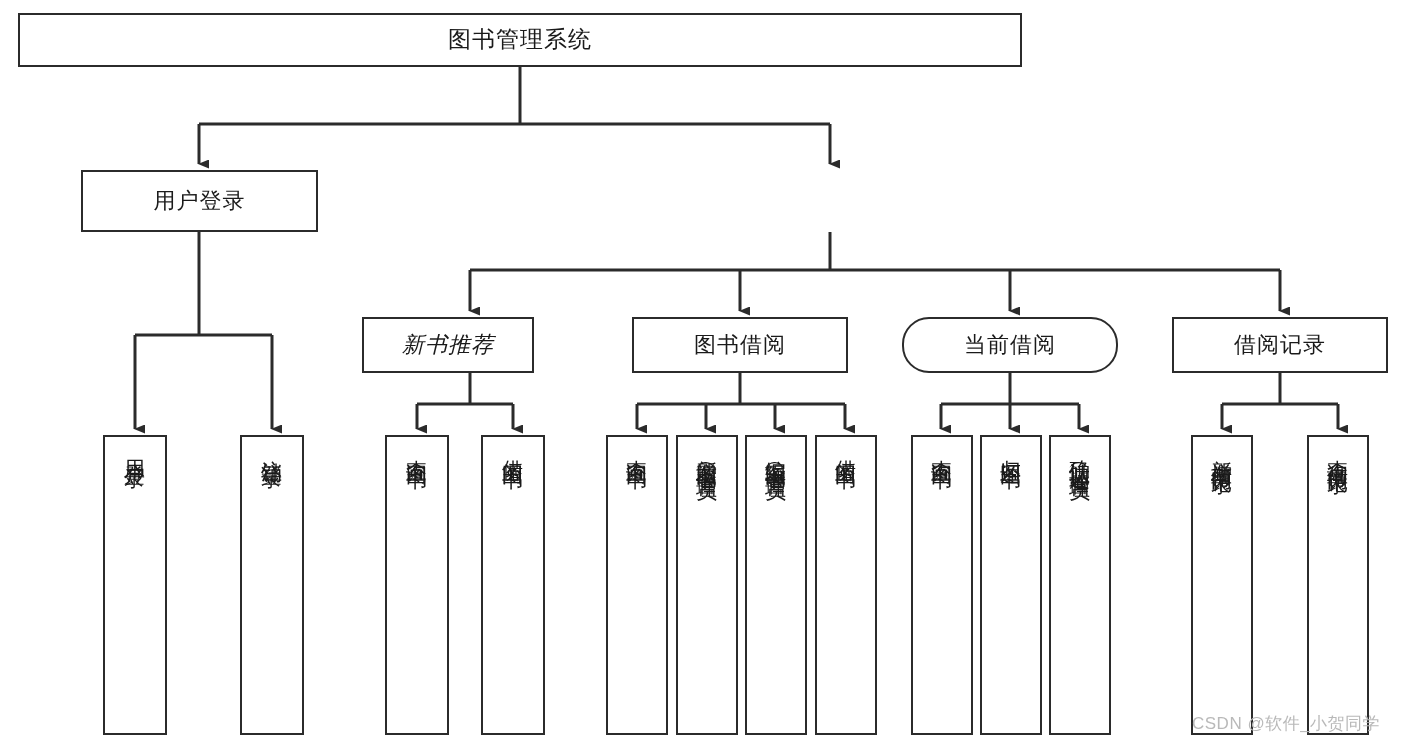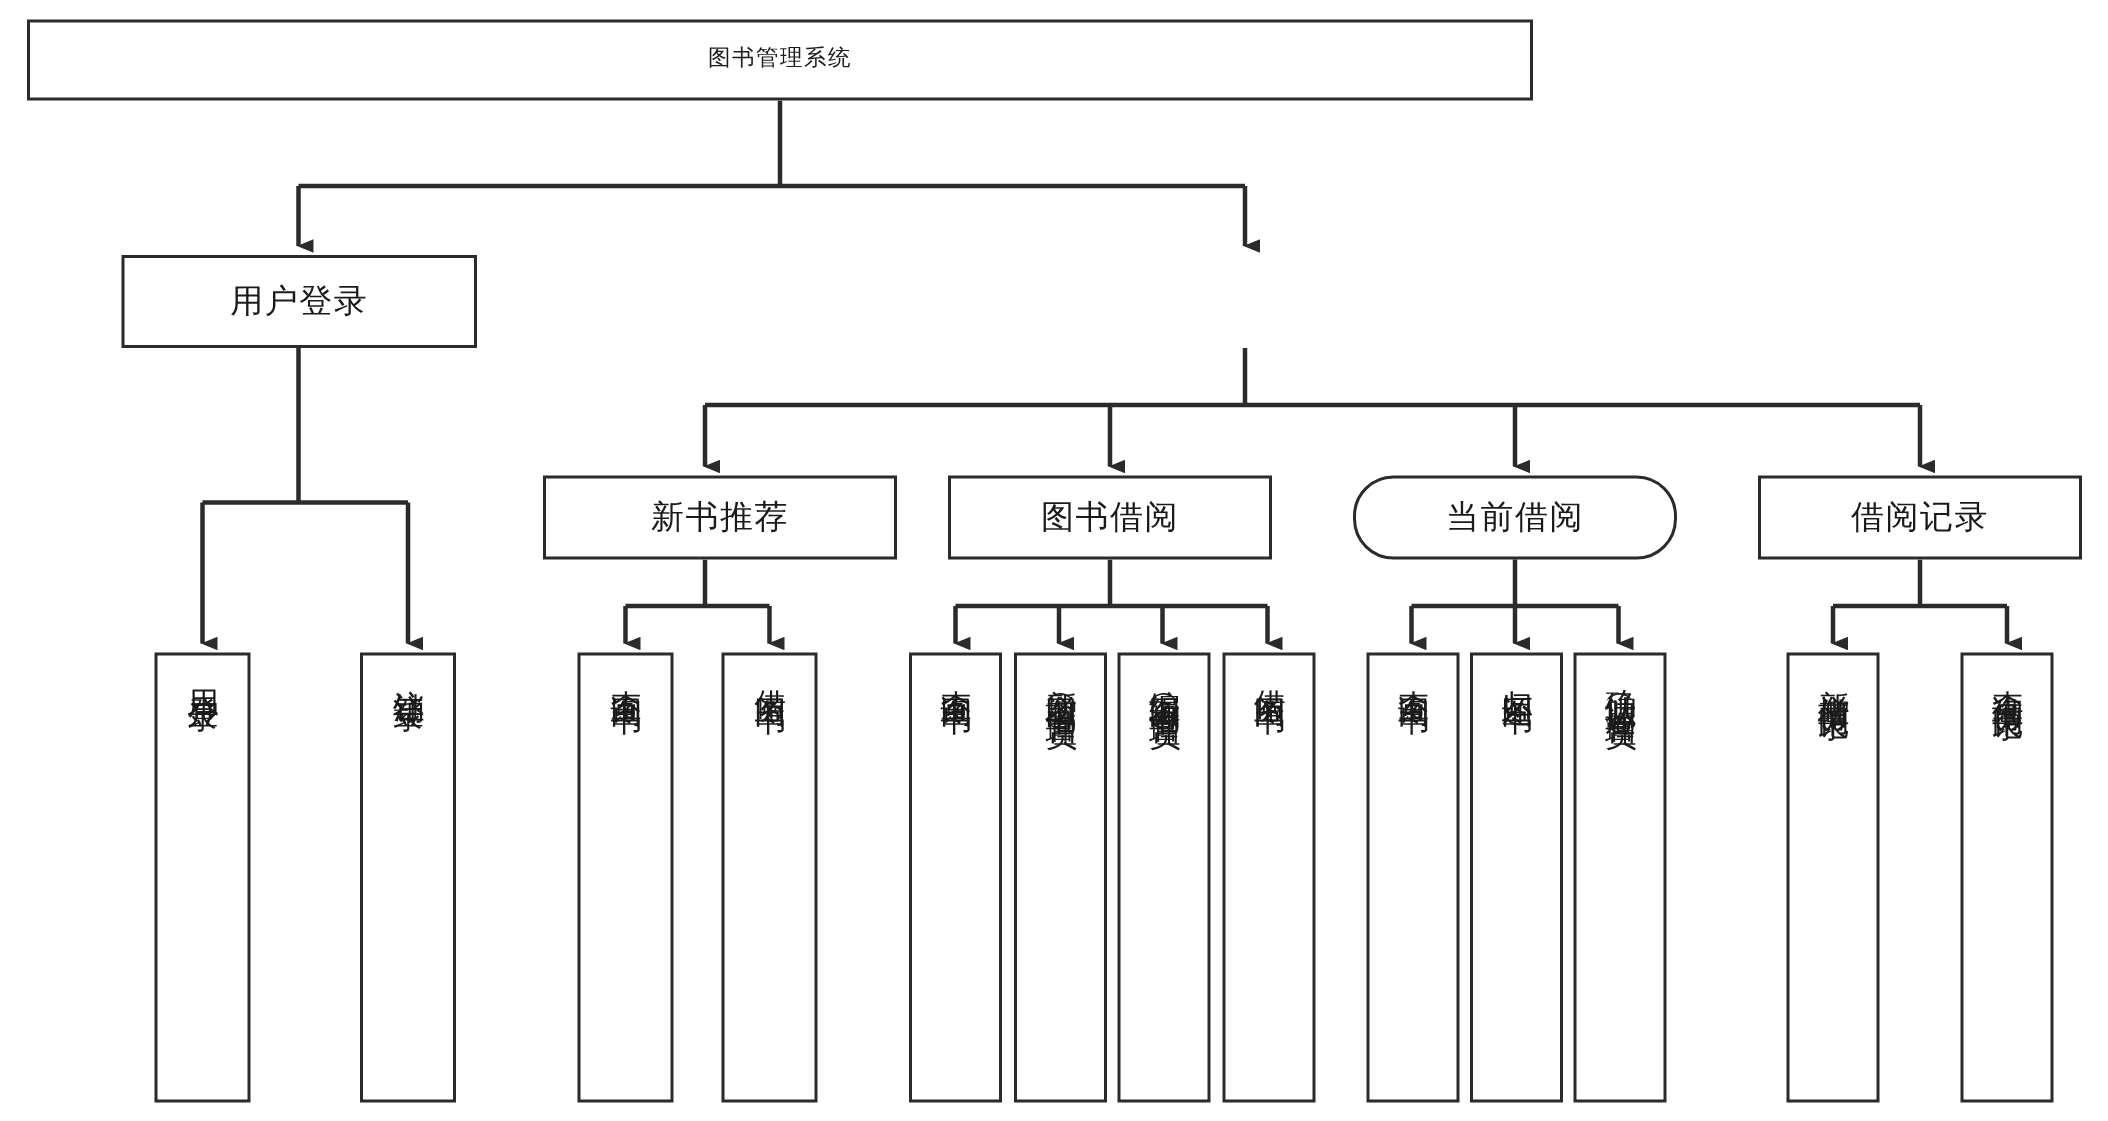--- a/index.html
+++ b/index.html
@@ -38,23 +38,22 @@
     text-align: center;
     line-height: 1.18;
     white-space: nowrap;
   }
   
   .node.horiz .node-label {
     font-size: 22px;
     letter-spacing: 1px;
   }
   .node.root .node-label {
-    font-size: 15px;
+    font-size: 23px;
     letter-spacing: 1px;
-    font-family: Liberation Mono, monospace;
   }
   
   .node.vert {
     align-items: flex-start;
     justify-content: center;
     padding-top: 6px;
   }
   .node.vert .node-label {
     writing-mode: vertical-rl;
     text-orientation: upright;
@@ -132,21 +131,21 @@
 
   <div class="node horiz root" style="left:18px; top:13px; width:1004px; height:54px;">
     <span class="node-label">图书管理系统</span>
   </div>
 
   <div class="node horiz" style="left:81px; top:170px; width:237px; height:62px;">
     <span class="node-label">用户登录</span>
   </div>
 
 
-  <div class="node horiz" style="left:362px; top:317px; width:236px; height:56px;">
+  <div class="node horiz" style="left:362px; top:317px; width:172px; height:56px;font-style:italic;">
     <span class="node-label">新书推荐</span>
   </div>
 
   <div class="node horiz" style="left:632px; top:317px; width:216px; height:56px;">
     <span class="node-label">图书借阅</span>
   </div>
 
   <div class="node horiz" style="left:902px; top:317px; width:216px; height:56px;border-radius:27px;">
     <span class="node-label">当前借阅</span>
   </div>
@@ -192,14 +191,15 @@
     <span class="node-label">确认归还（管理员）</span>
   </div>
 
   <div class="node vert" style="left:1191px; top:435px; width:62px; height:300px;">
     <span class="node-label">新增借阅记录</span>
   </div>
   <div class="node vert" style="left:1307px; top:435px; width:62px; height:300px;">
     <span class="node-label">查询借阅记录</span>
   </div>
 
+  <div class="watermark" style="left:1192px; top:712px;">CSDN @软件_小贺同学</div>
 
 </div>
 
 </body></html>

